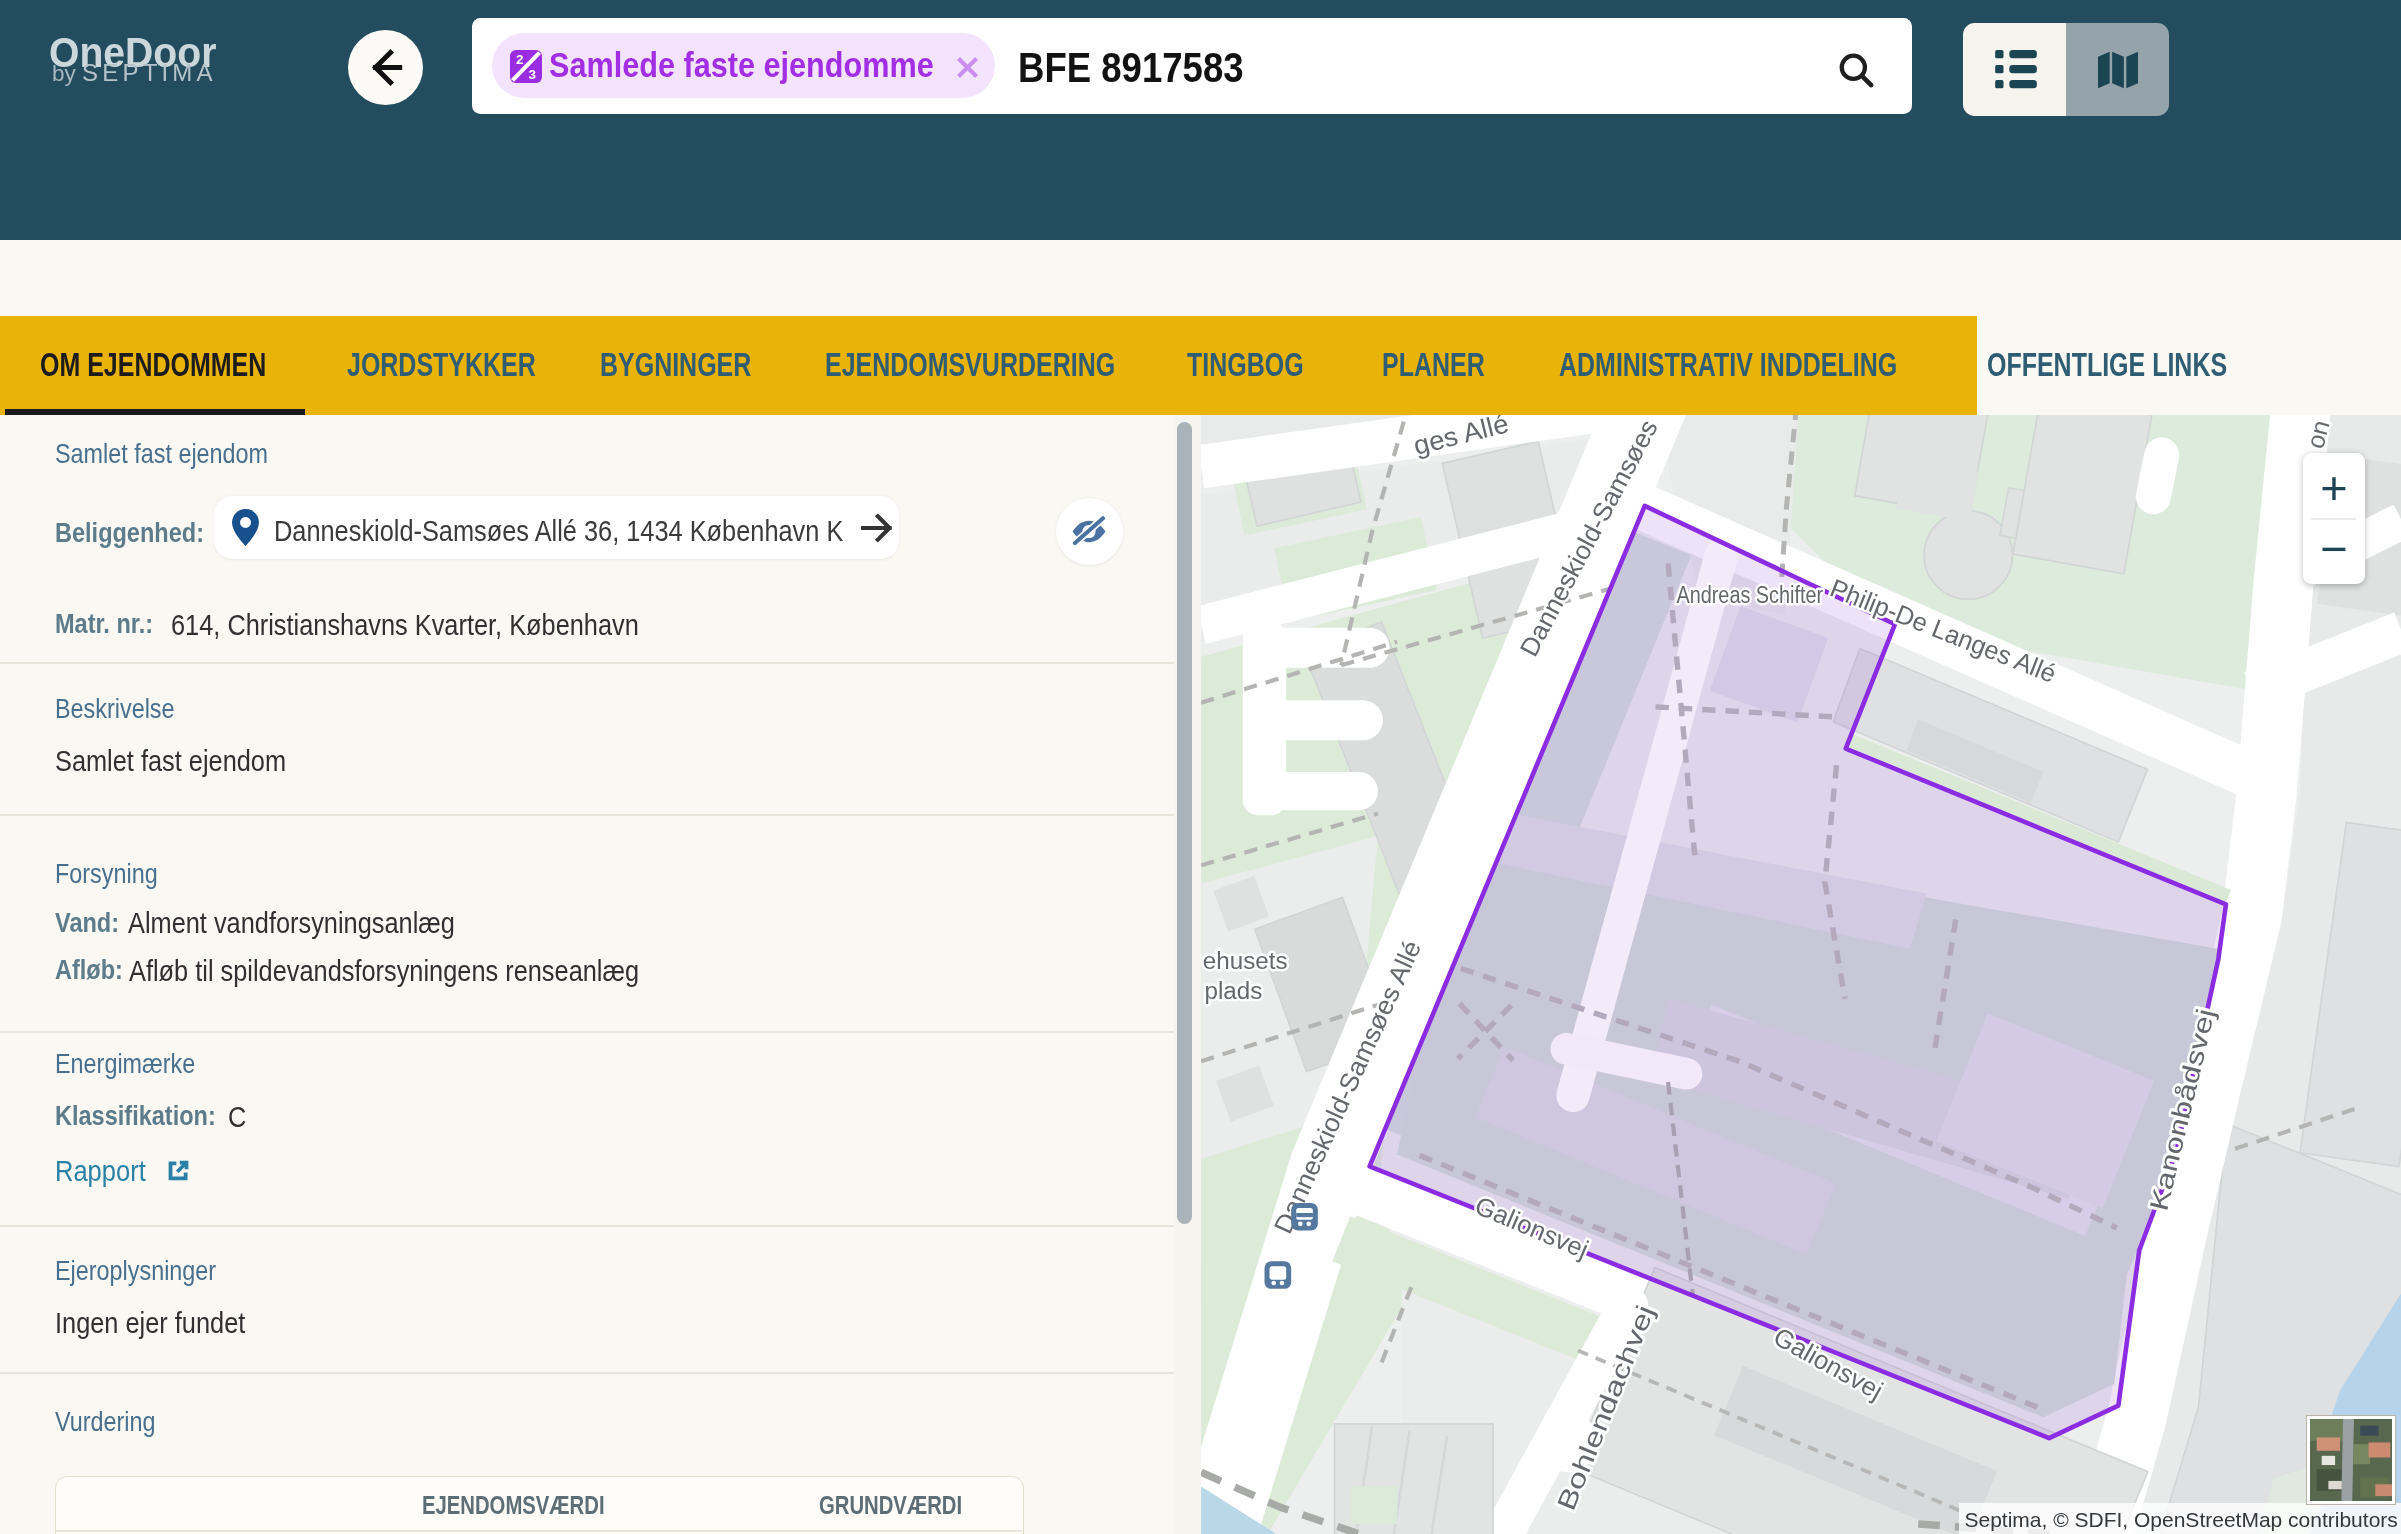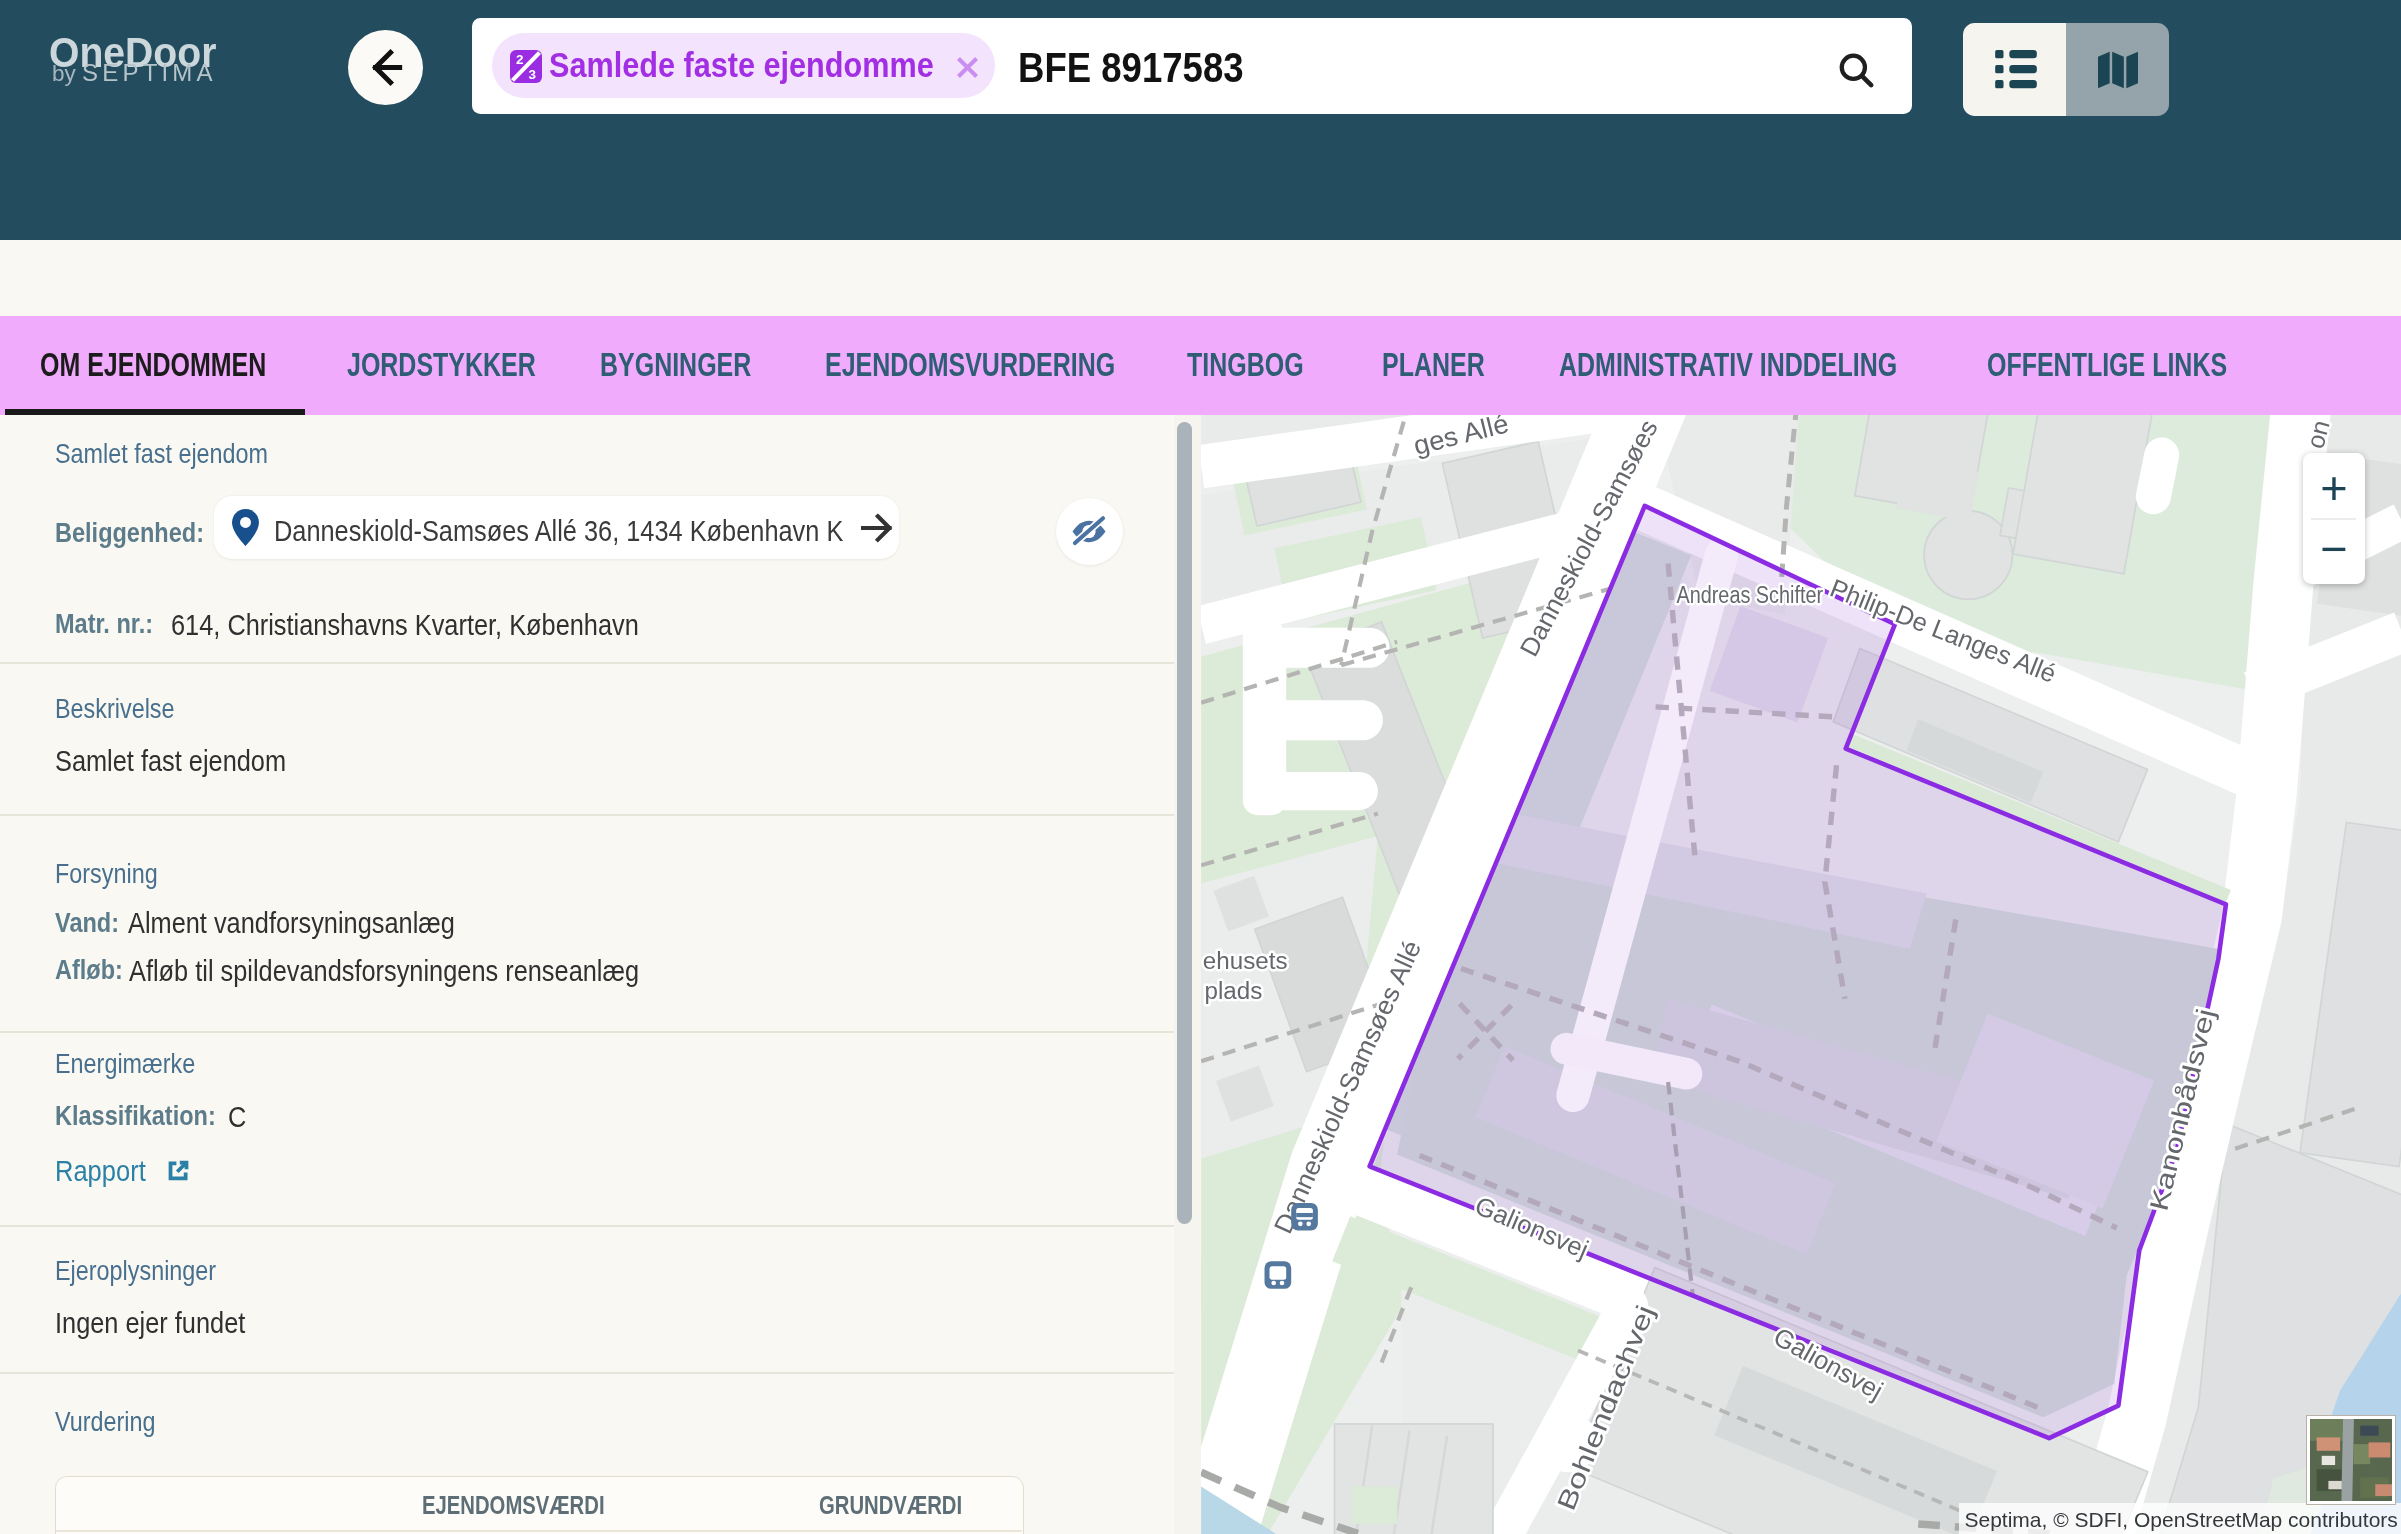--- a/index.html
+++ b/index.html
@@ -15,21 +15,21 @@
   .searchbar { position:absolute; left:472px; top:18.3px; width:1440px; height:96px; background:#ffffff; border-radius:8.3px; }
   .chip { position:absolute; left:20px; top:15px; height:65px; background:#f3e3fd; border-radius:33px; }
   .chiptxt { position:absolute; left:57px; top:11.7px; font-size:35px; font-weight:bold; color:#a22fe4; transform:scaleX(.875); transform-origin:0 50%; }
   .bfe { position:absolute; left:546px; top:25px; font-size:43px; font-weight:bold; color:#121212; transform:scaleX(.85); transform-origin:0 50%; }
   .toggle { position:absolute; left:1963px; top:22.5px; width:206px; height:93px; border-radius:11.7px; overflow:hidden; }
   .tgl { position:absolute; top:0; width:103px; height:93px; }
   .tgl.l { left:0; background:#f6f4ee; }
   .tgl.r { left:103px; background:#95a3ab; }
 
   
-  .tabbar { position:absolute; left:0; top:316px; width:2401px; height:99px; background:#f0abfc;padding-left:43px; }
+  .tabbar { position:absolute; left:0; top:316px; width:1977px; height:99px; background:#eab308;padding-left:43px; }
   .tab { position:absolute; top:30px; font-size:33px; font-weight:bold; color:#2e5d74; transform:scaleX(.757); transform-origin:0 50%; white-space:nowrap; }
   .tab.active { color:#1c1c1c; }
   .underline { position:absolute; left:5px; top:93px; width:300px; height:5.8px; background:#1a1a1a; }
 
   
   .panel { position:absolute; left:0; top:415px; width:1174px; height:1119px; background:#faf8f2; overflow:hidden; }
   .hd { position:absolute; left:55px; font-size:27.5px; color:#48708e; transform:scaleX(.85); transform-origin:0 50%; white-space:nowrap; }
   .lbl { position:absolute; left:55px; font-size:28px; font-weight:bold; color:#5d7c8b; transform:scaleX(.84); transform-origin:0 50%; white-space:nowrap; }
   .val { position:absolute; font-size:30px; color:#303030; transform:scaleX(.845); transform-origin:0 50%; white-space:nowrap; }
   .divider { position:absolute; left:0; width:1174px; height:1.7px; background:#e7e4d9; }

